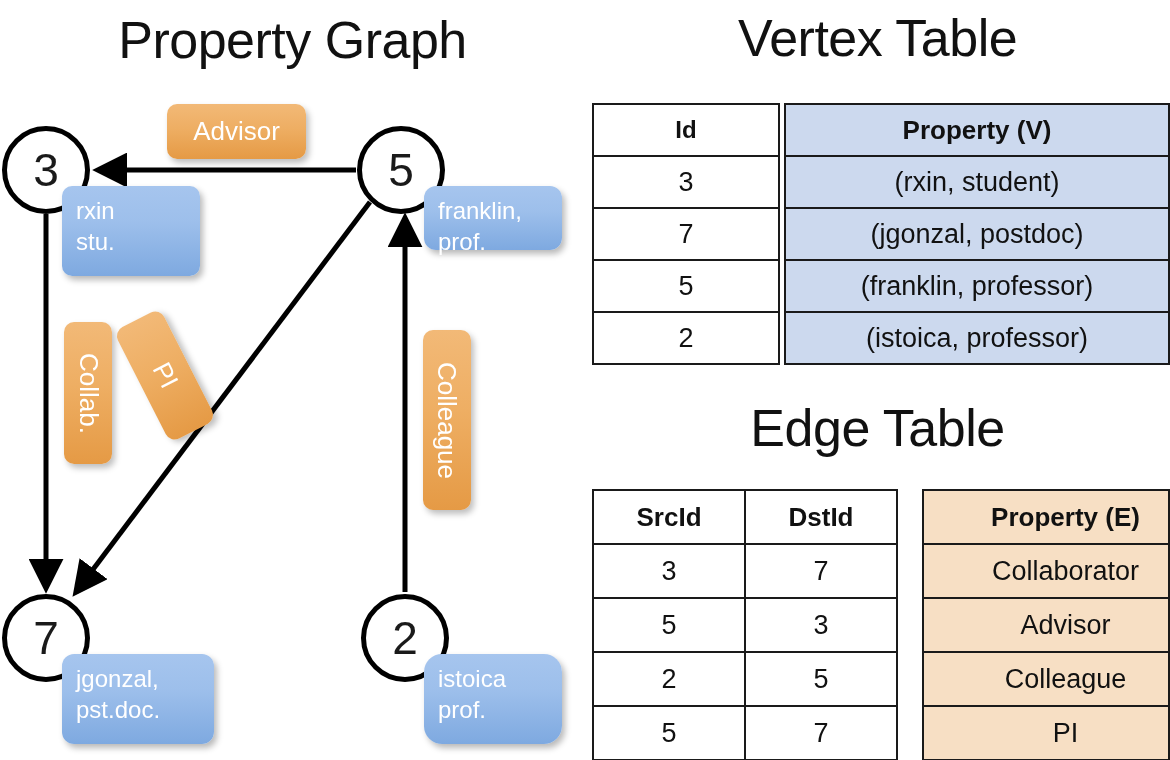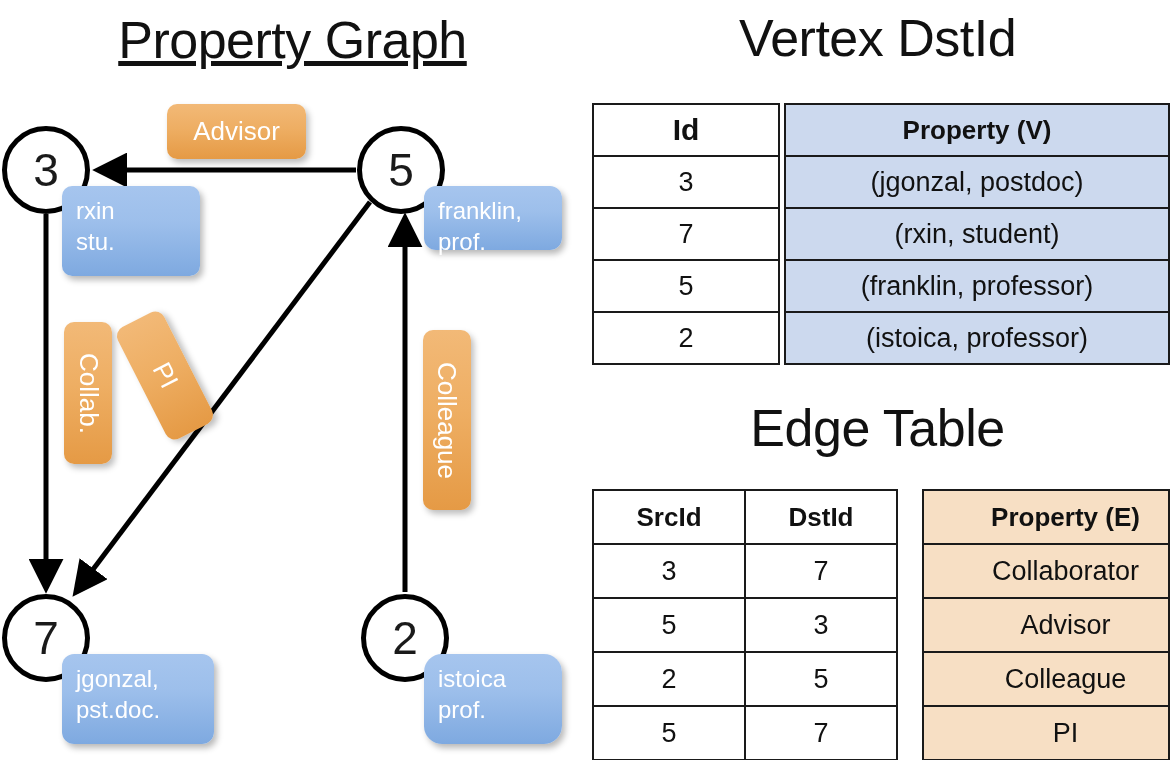--- a/index.html
+++ b/index.html
@@ -20,21 +20,21 @@
   .title {
     position: absolute;
     font-family: "Liberation Sans", sans-serif;
     font-weight: 300;
     font-size: 52px;
     letter-spacing: -0.5px;
     color: #111111;
     white-space: nowrap;
     text-align: center;
   }
-  #title-property-graph { left: 0px;   top: 10px;  width: 585px; text-decoration: underline; }
+  #title-property-graph { left: 0px;   top: 10px;  width: 585px; }
   #title-vertex-table   { left: 585px; top: 8px;   width: 585px; }
   #title-edge-table     { left: 585px; top: 398px; width: 585px; }
 
   
   #graph-panel {
     position: absolute;
     left: 0; top: 0;
     width: 585px; height: 760px;
   }
   #graph-svg {
@@ -136,21 +136,21 @@
     background: #ffffff;
     padding: 0;
   }
   .tbl th { font-weight: bold; }
 
   
   #vertex-id-table { left: 592px; top: 103px; }
   #vertex-id-table th, #vertex-id-table td {
     width: 184px; height: 50px; font-size: 27px;
   }
-  #vertex-id-table th { font-size: 30px; }
+  #vertex-id-table th { font-size: 24px; }
 
   
   #vertex-prop-table { left: 784px; top: 103px; }
   #vertex-prop-table th, #vertex-prop-table td {
     width: 382px; height: 50px; font-size: 27px;
     background: #ccd9ee;
   }
   #vertex-prop-table th { font-size: 26px; }
 
   
@@ -166,21 +166,21 @@
     width: 242px; height: 52px; font-size: 27px;
     background: #f7dfc4;
     padding-left: 39px;
   }
   #edge-prop-table th { font-size: 26px; }
 </style>
 </head>
 <body>
 
 <div class="title" id="title-property-graph">Property Graph</div>
-<div class="title" id="title-vertex-table">Vertex DstId</div>
+<div class="title" id="title-vertex-table">Vertex Table</div>
 <div class="title" id="title-edge-table">Edge Table</div>
 
 <div id="graph-panel">
 
   <svg id="graph-svg" viewBox="0 0 585 760">
     <defs>
       <marker id="arrow" viewBox="0 0 12 12" refX="10" refY="6" markerWidth="7" markerHeight="7" orient="auto-start-reverse">
         <path d="M 0 0 L 12 6 L 0 12 z" fill="#000000"></path>
       </marker>
     </defs>
@@ -258,24 +258,24 @@
       </tr>
   </tbody>
 </table>
 
 <table class="tbl" id="vertex-prop-table">
   <tbody>
     <tr>
       <th>Property (V)</th>
     </tr>
     <tr>
+        <td>(rxin, student)</td>
+      </tr>
+    <tr>
         <td>(jgonzal, postdoc)</td>
-      </tr>
-    <tr>
-        <td>(rxin, student)</td>
       </tr>
     <tr>
         <td>(franklin, professor)</td>
       </tr>
     <tr>
         <td>(istoica, professor)</td>
       </tr>
   </tbody>
 </table>
 

